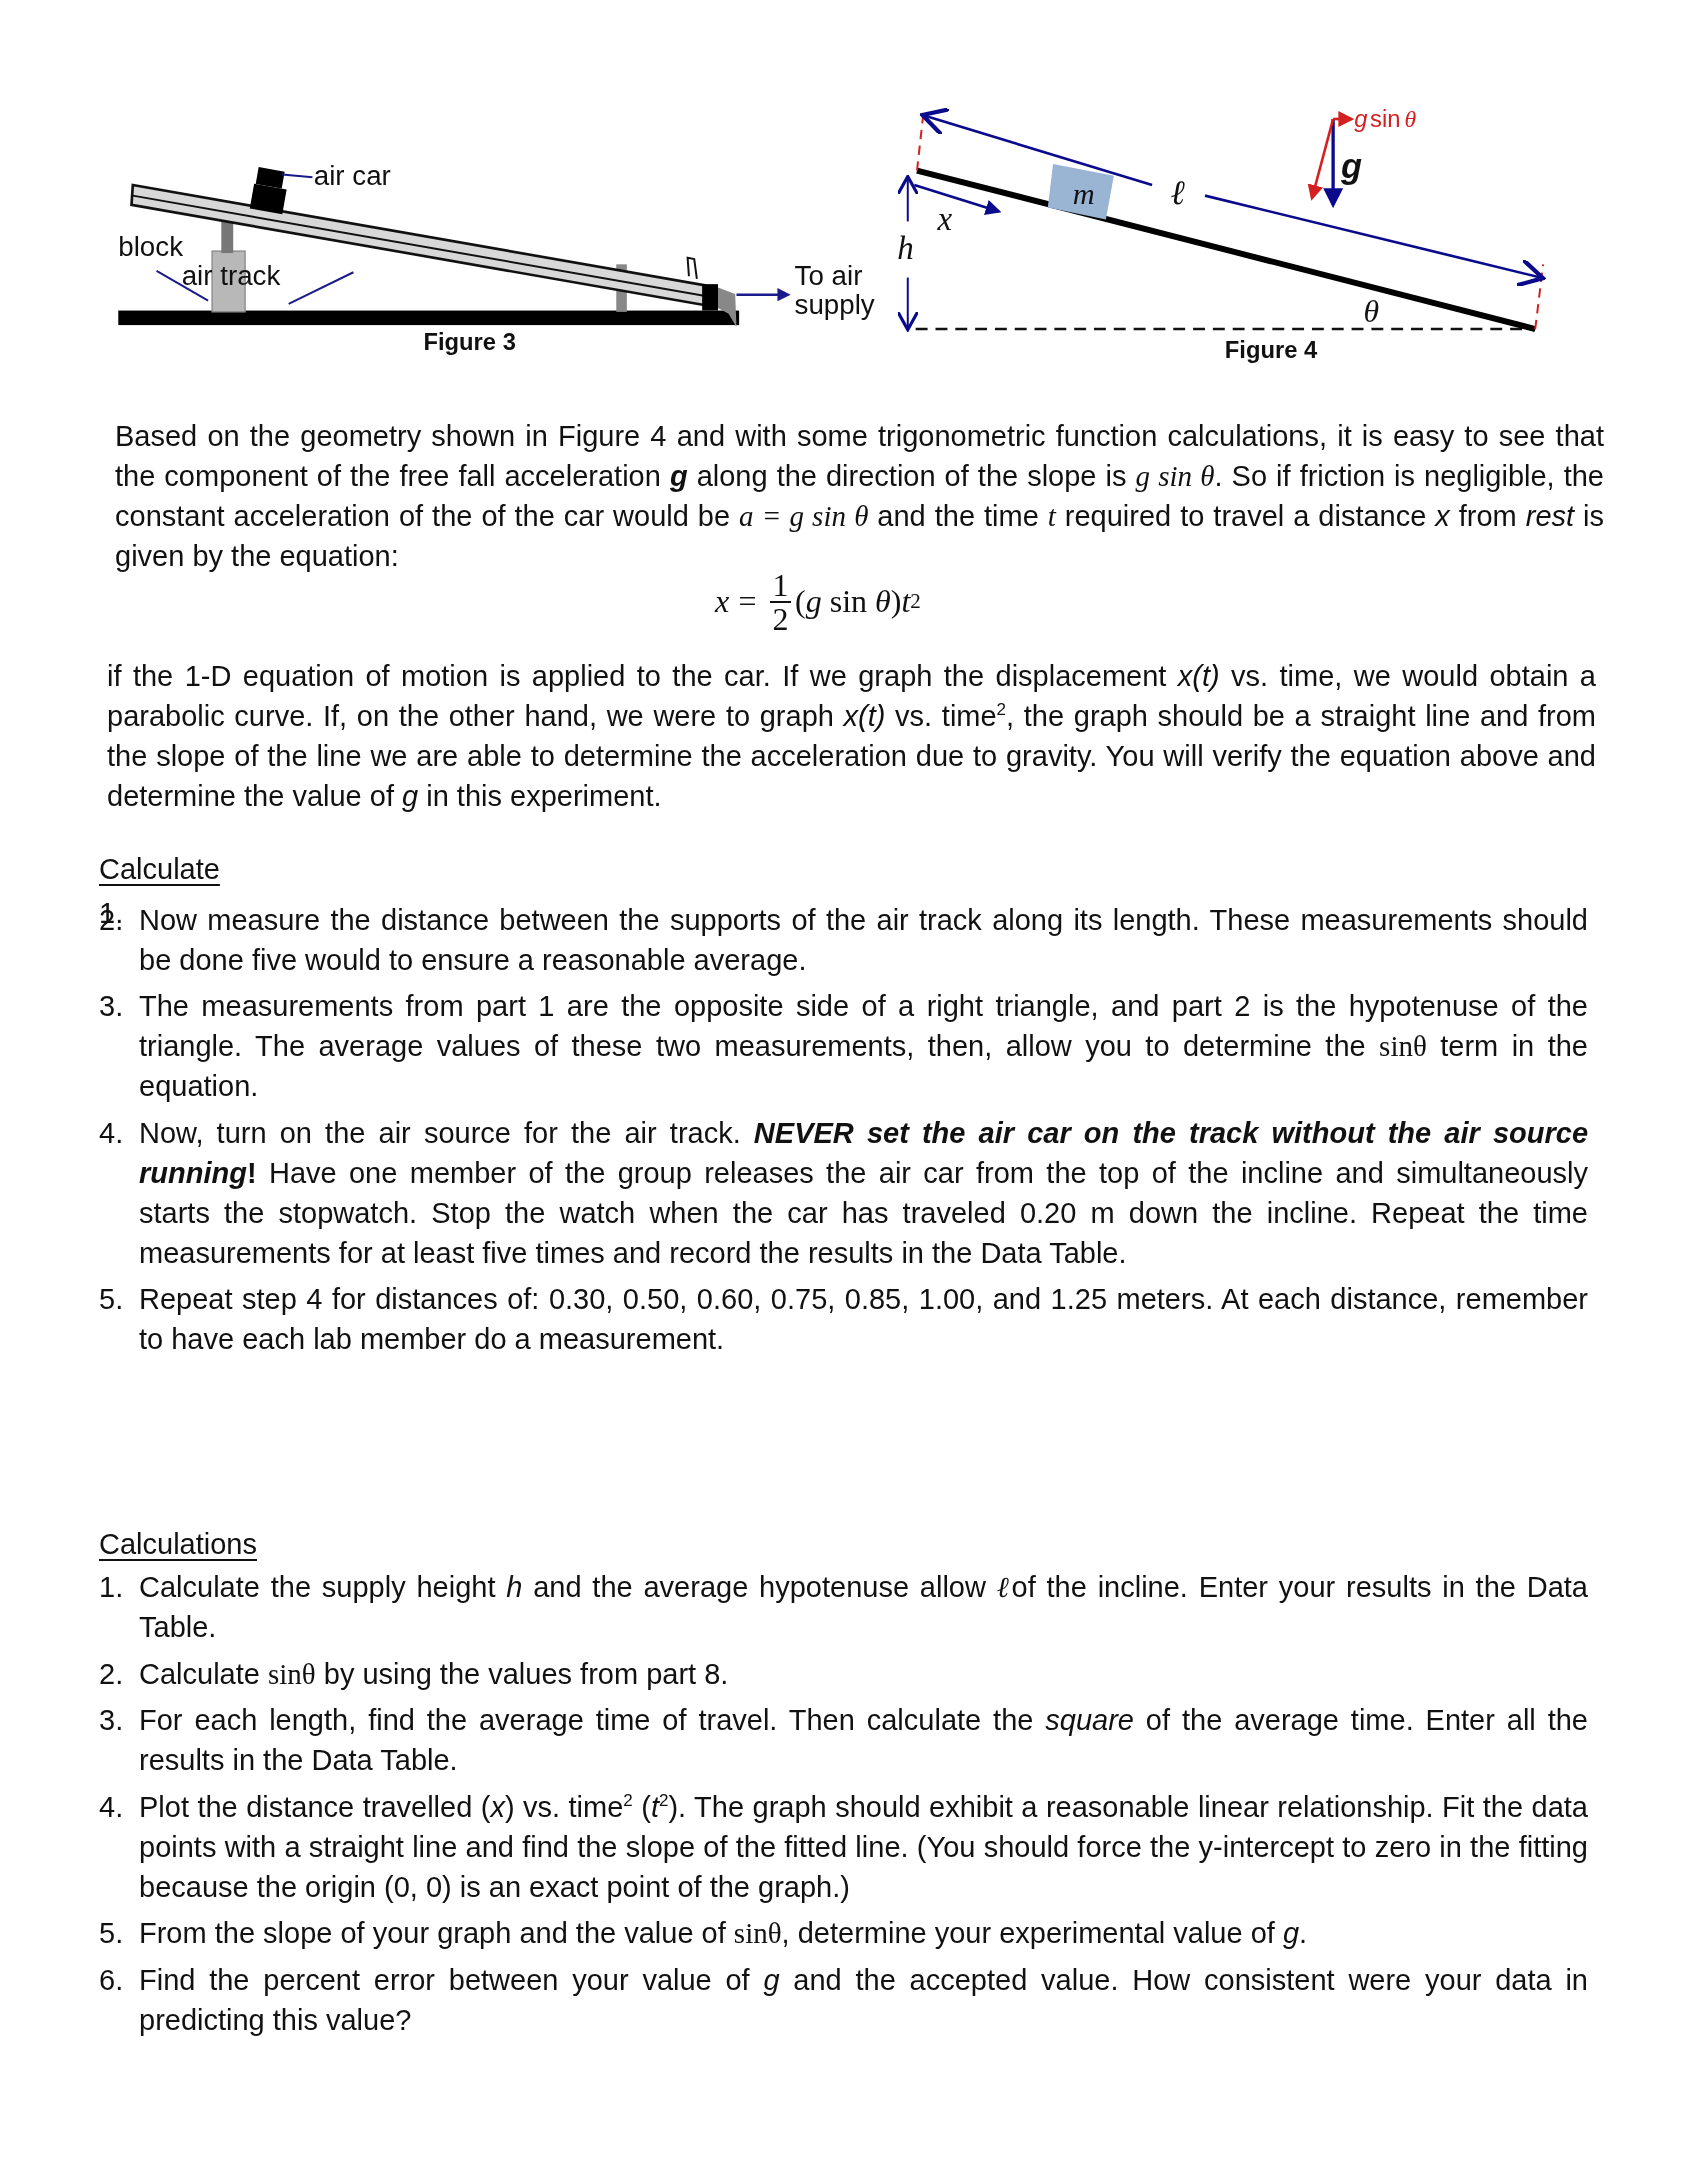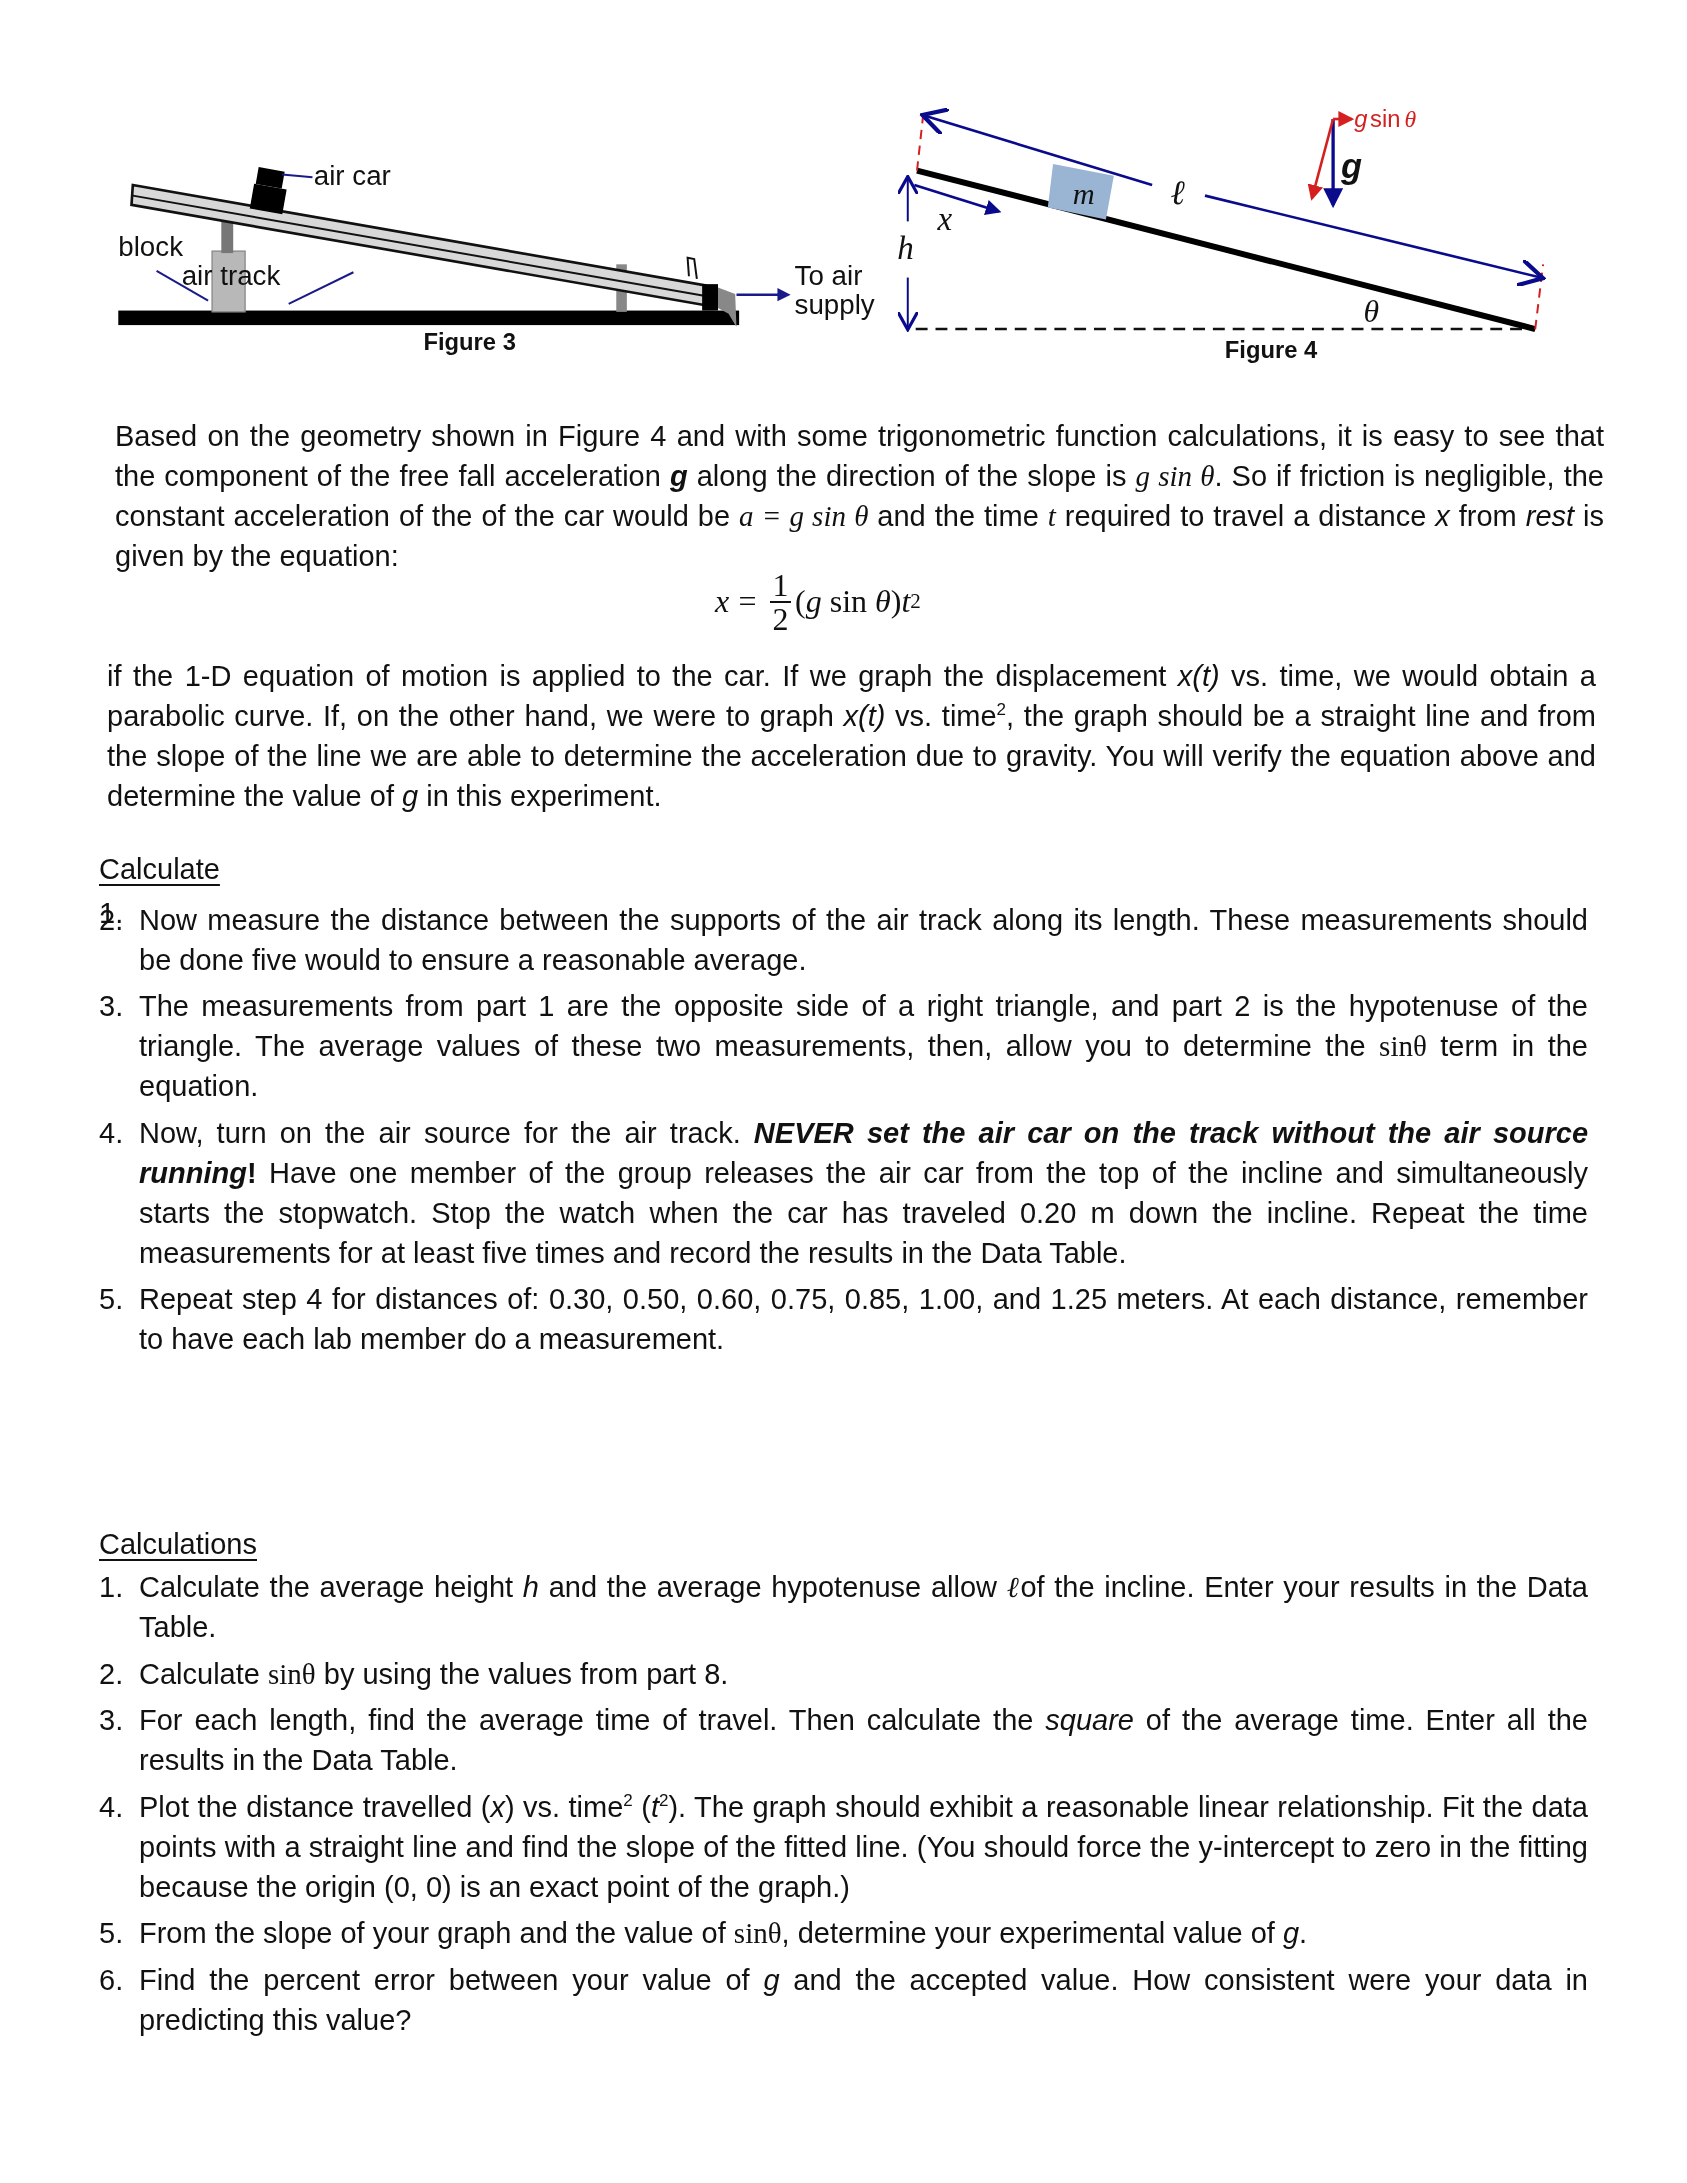--- a/index.html
+++ b/index.html
@@ -157,21 +157,21 @@
   <ol class="steps proc-list">
     <li><span class="num">1.</span></li>
     <li><span class="num">2.</span><span>Now measure the distance between the supports of the air track along its length. These measurements should be done five would to ensure a reasonable average.</span></li>
     <li><span class="num">3.</span><span>The measurements from part 1 are the opposite side of a right triangle, and part 2 is the hypotenuse of the triangle. The average values of these two measurements, then, allow you to determine the </span><span class="serif-math">sinθ</span><span> term in the equation.</span></li>
     <li><span class="num">4.</span><span>Now, turn on the air source for the air track. </span><span class="bi">NEVER set the air car on the track without the air source running</span><b>!</b><span> Have one member of the group releases the air car from the top of the incline and simultaneously starts the stopwatch. Stop the watch when the car has traveled 0.20 m down the incline. Repeat the time measurements for at least five times and record the results in the Data Table.</span></li>
     <li><span class="num">5.</span><span>Repeat step 4 for distances of: 0.30, 0.50, 0.60, 0.75, 0.85, 1.00, and 1.25 meters. At each distance, remember to have each lab member do a measurement.</span></li>
   </ol>
 
   <div class="section-head calc-head">Calculations</div>
   <ol class="steps calc-list">
-    <li><span class="num">1.</span><span>Calculate the average height </span><span class="ital">h</span><span> and the average hypotenuse allow </span><span class="ital serif-math">ℓ</span><span>of the incline. Enter your results in the Data Table.</span></li>
+    <li><span class="num">1.</span><span>Calculate the supply height </span><span class="ital">h</span><span> and the average hypotenuse allow </span><span class="ital serif-math">ℓ</span><span>of the incline. Enter your results in the Data Table.</span></li>
     <li><span class="num">2.</span><span>Calculate </span><span class="serif-math">sinθ</span><span> by using the values from part 8.</span></li>
     <li><span class="num">3.</span><span>For each length, find the average time of travel. Then calculate the </span><span class="ital">square</span><span> of the average time. Enter all the results in the Data Table.</span></li>
     <li><span class="num">4.</span><span>Plot the distance travelled (</span><span class="ital">x</span><span>) vs. time</span><sup>2</sup><span> (</span><span class="ital">t</span><sup>2</sup><span>). The graph should exhibit a reasonable linear relationship. Fit the data points with a straight line and find the slope of the fitted line. (You should force the y-intercept to zero in the fitting because the origin (0, 0) is an exact point of the graph.)</span></li>
     <li><span class="num">5.</span><span>From the slope of your graph and the value of </span><span class="serif-math">sinθ</span><span>, determine your experimental value of </span><span class="ital">g</span><span>.</span></li>
     <li><span class="num">6.</span><span>Find the percent error between your value of </span><span class="ital">g</span><span> and the accepted value. How consistent were your data in predicting this value?</span></li>
   </ol>
 </div>
 
 
 </body></html>

